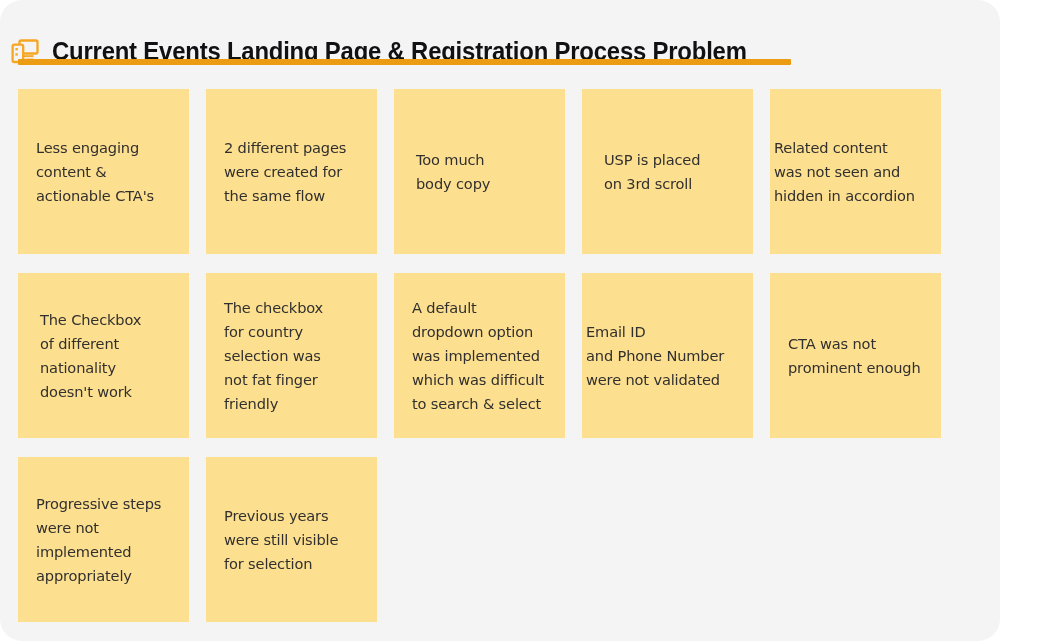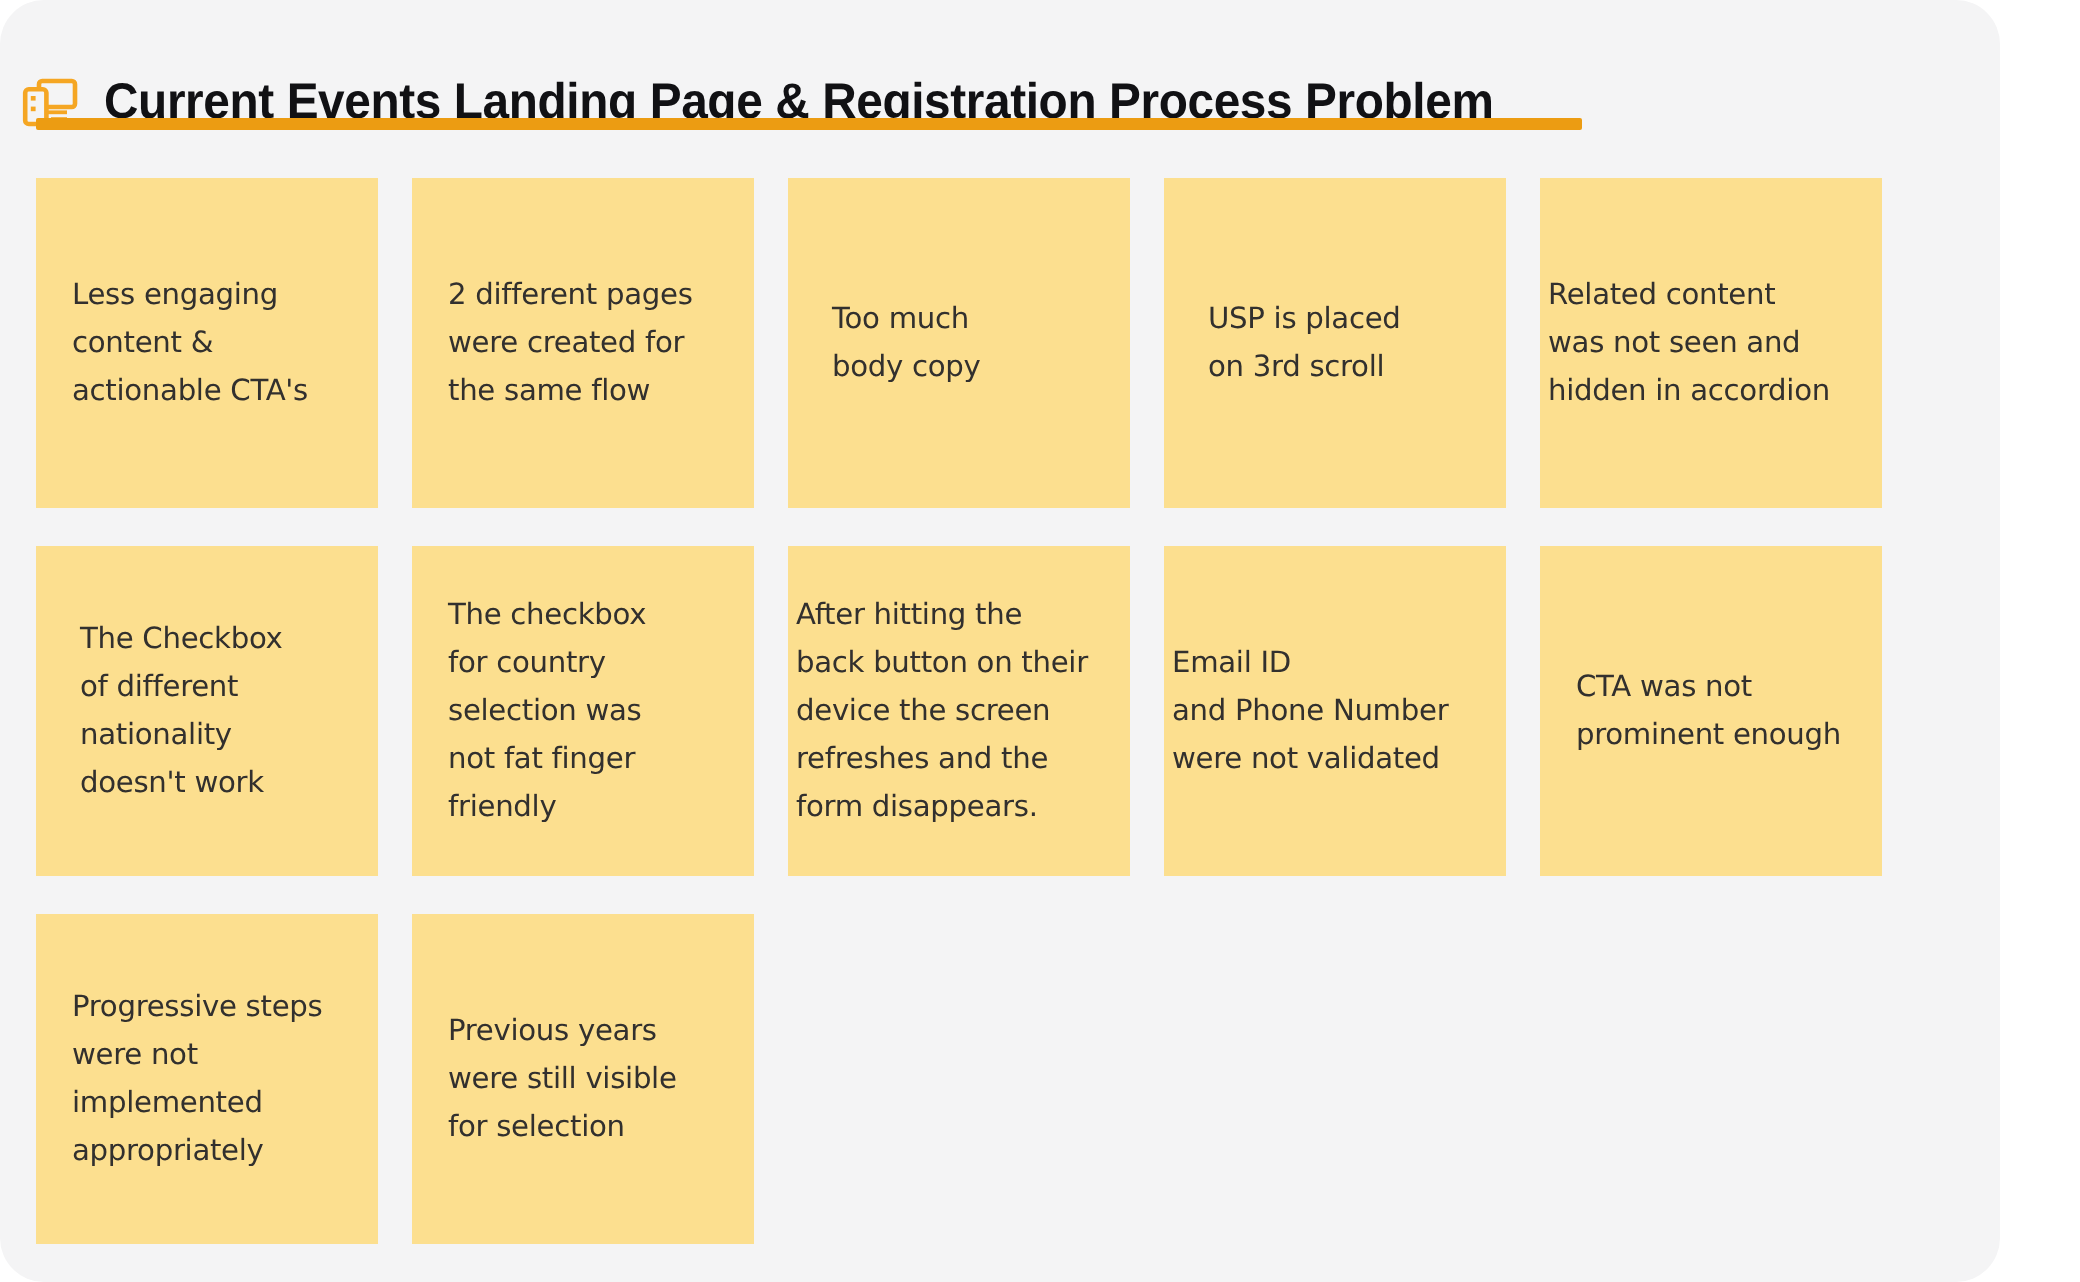--- a/index.html
+++ b/index.html
@@ -175,28 +175,28 @@
     </div>
 
     <div class="note nudge-in2">
       <span class="note-text">The checkbox
 for country
 selection was
 not fat finger
 friendly</span>
     </div>
 
-
-    <div class="note nudge-out">
-      <span class="note-text">After hitting the
-back button on their
-device the screen
-refreshes and the
-form disappears.</span>
-    </div>
+    <div class="note nudge-in2">
+      <span class="note-text">A default
+dropdown option
+was implemented
+which was difficult
+to search &amp; select</span>
+    </div>
+
 
     <div class="note nudge-out">
       <span class="note-text">Email ID
 and Phone Number
 were not validated</span>
     </div>
 
     <div class="note nudge-in2">
       <span class="note-text">CTA was not
 prominent enough</span>

